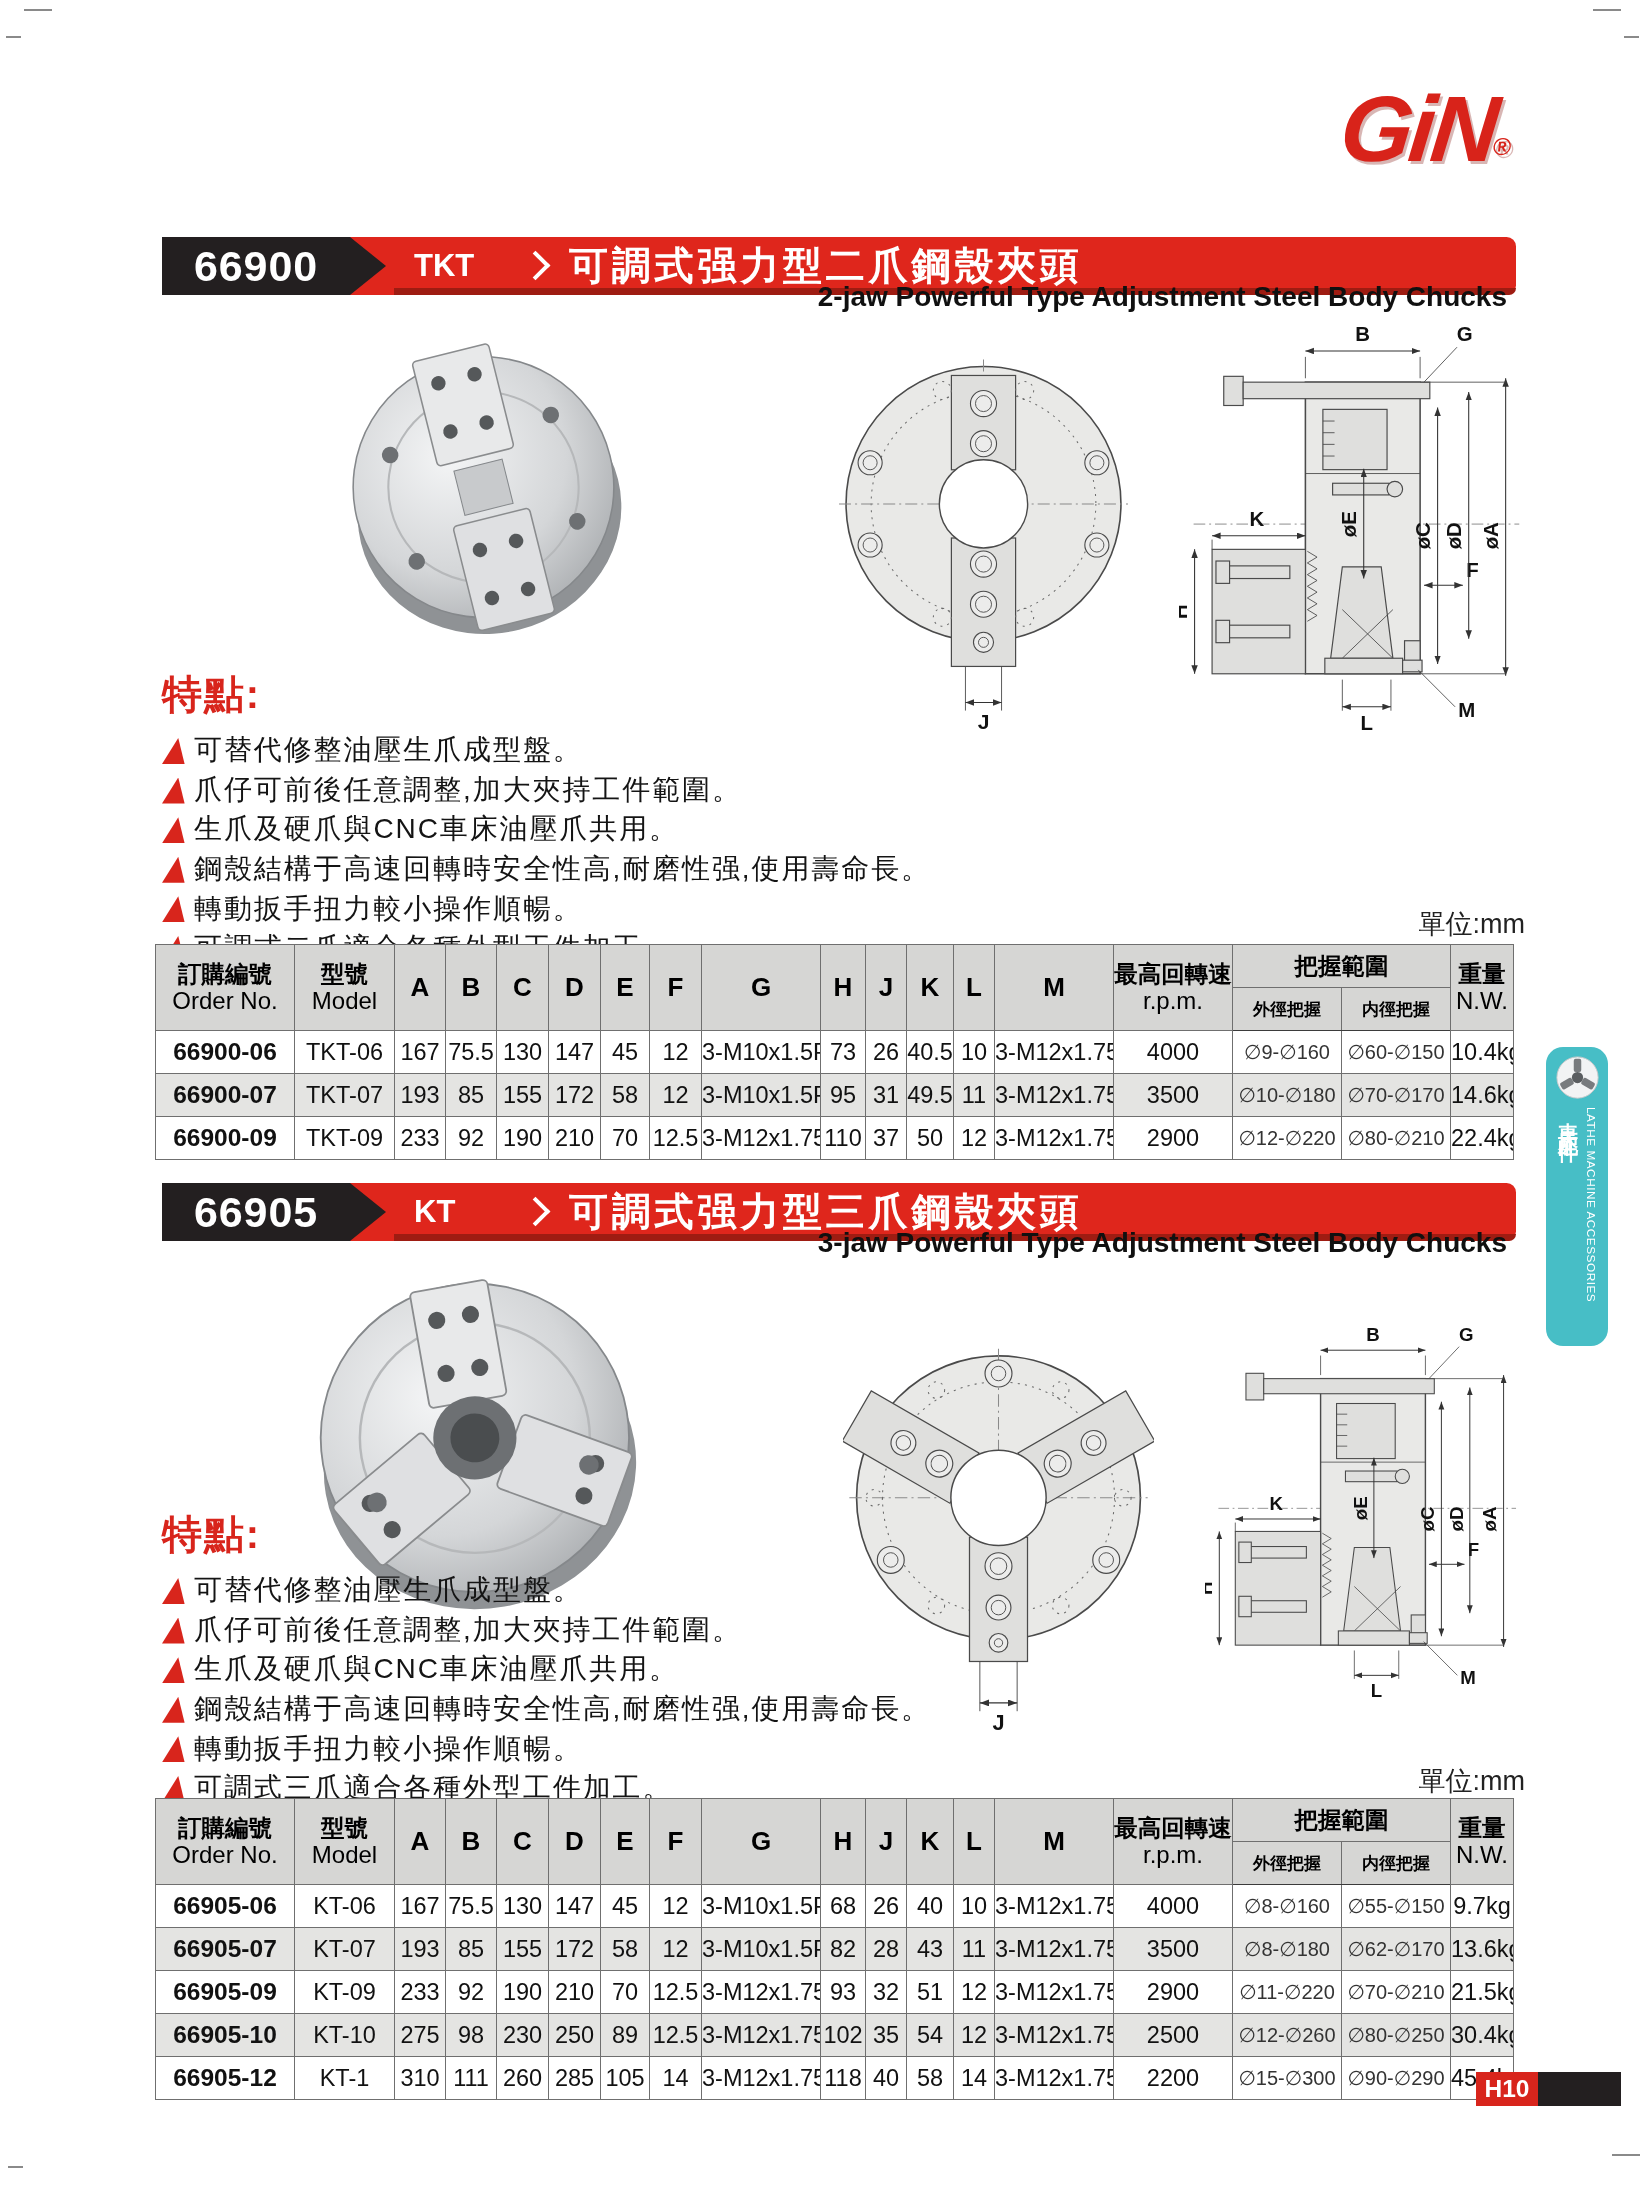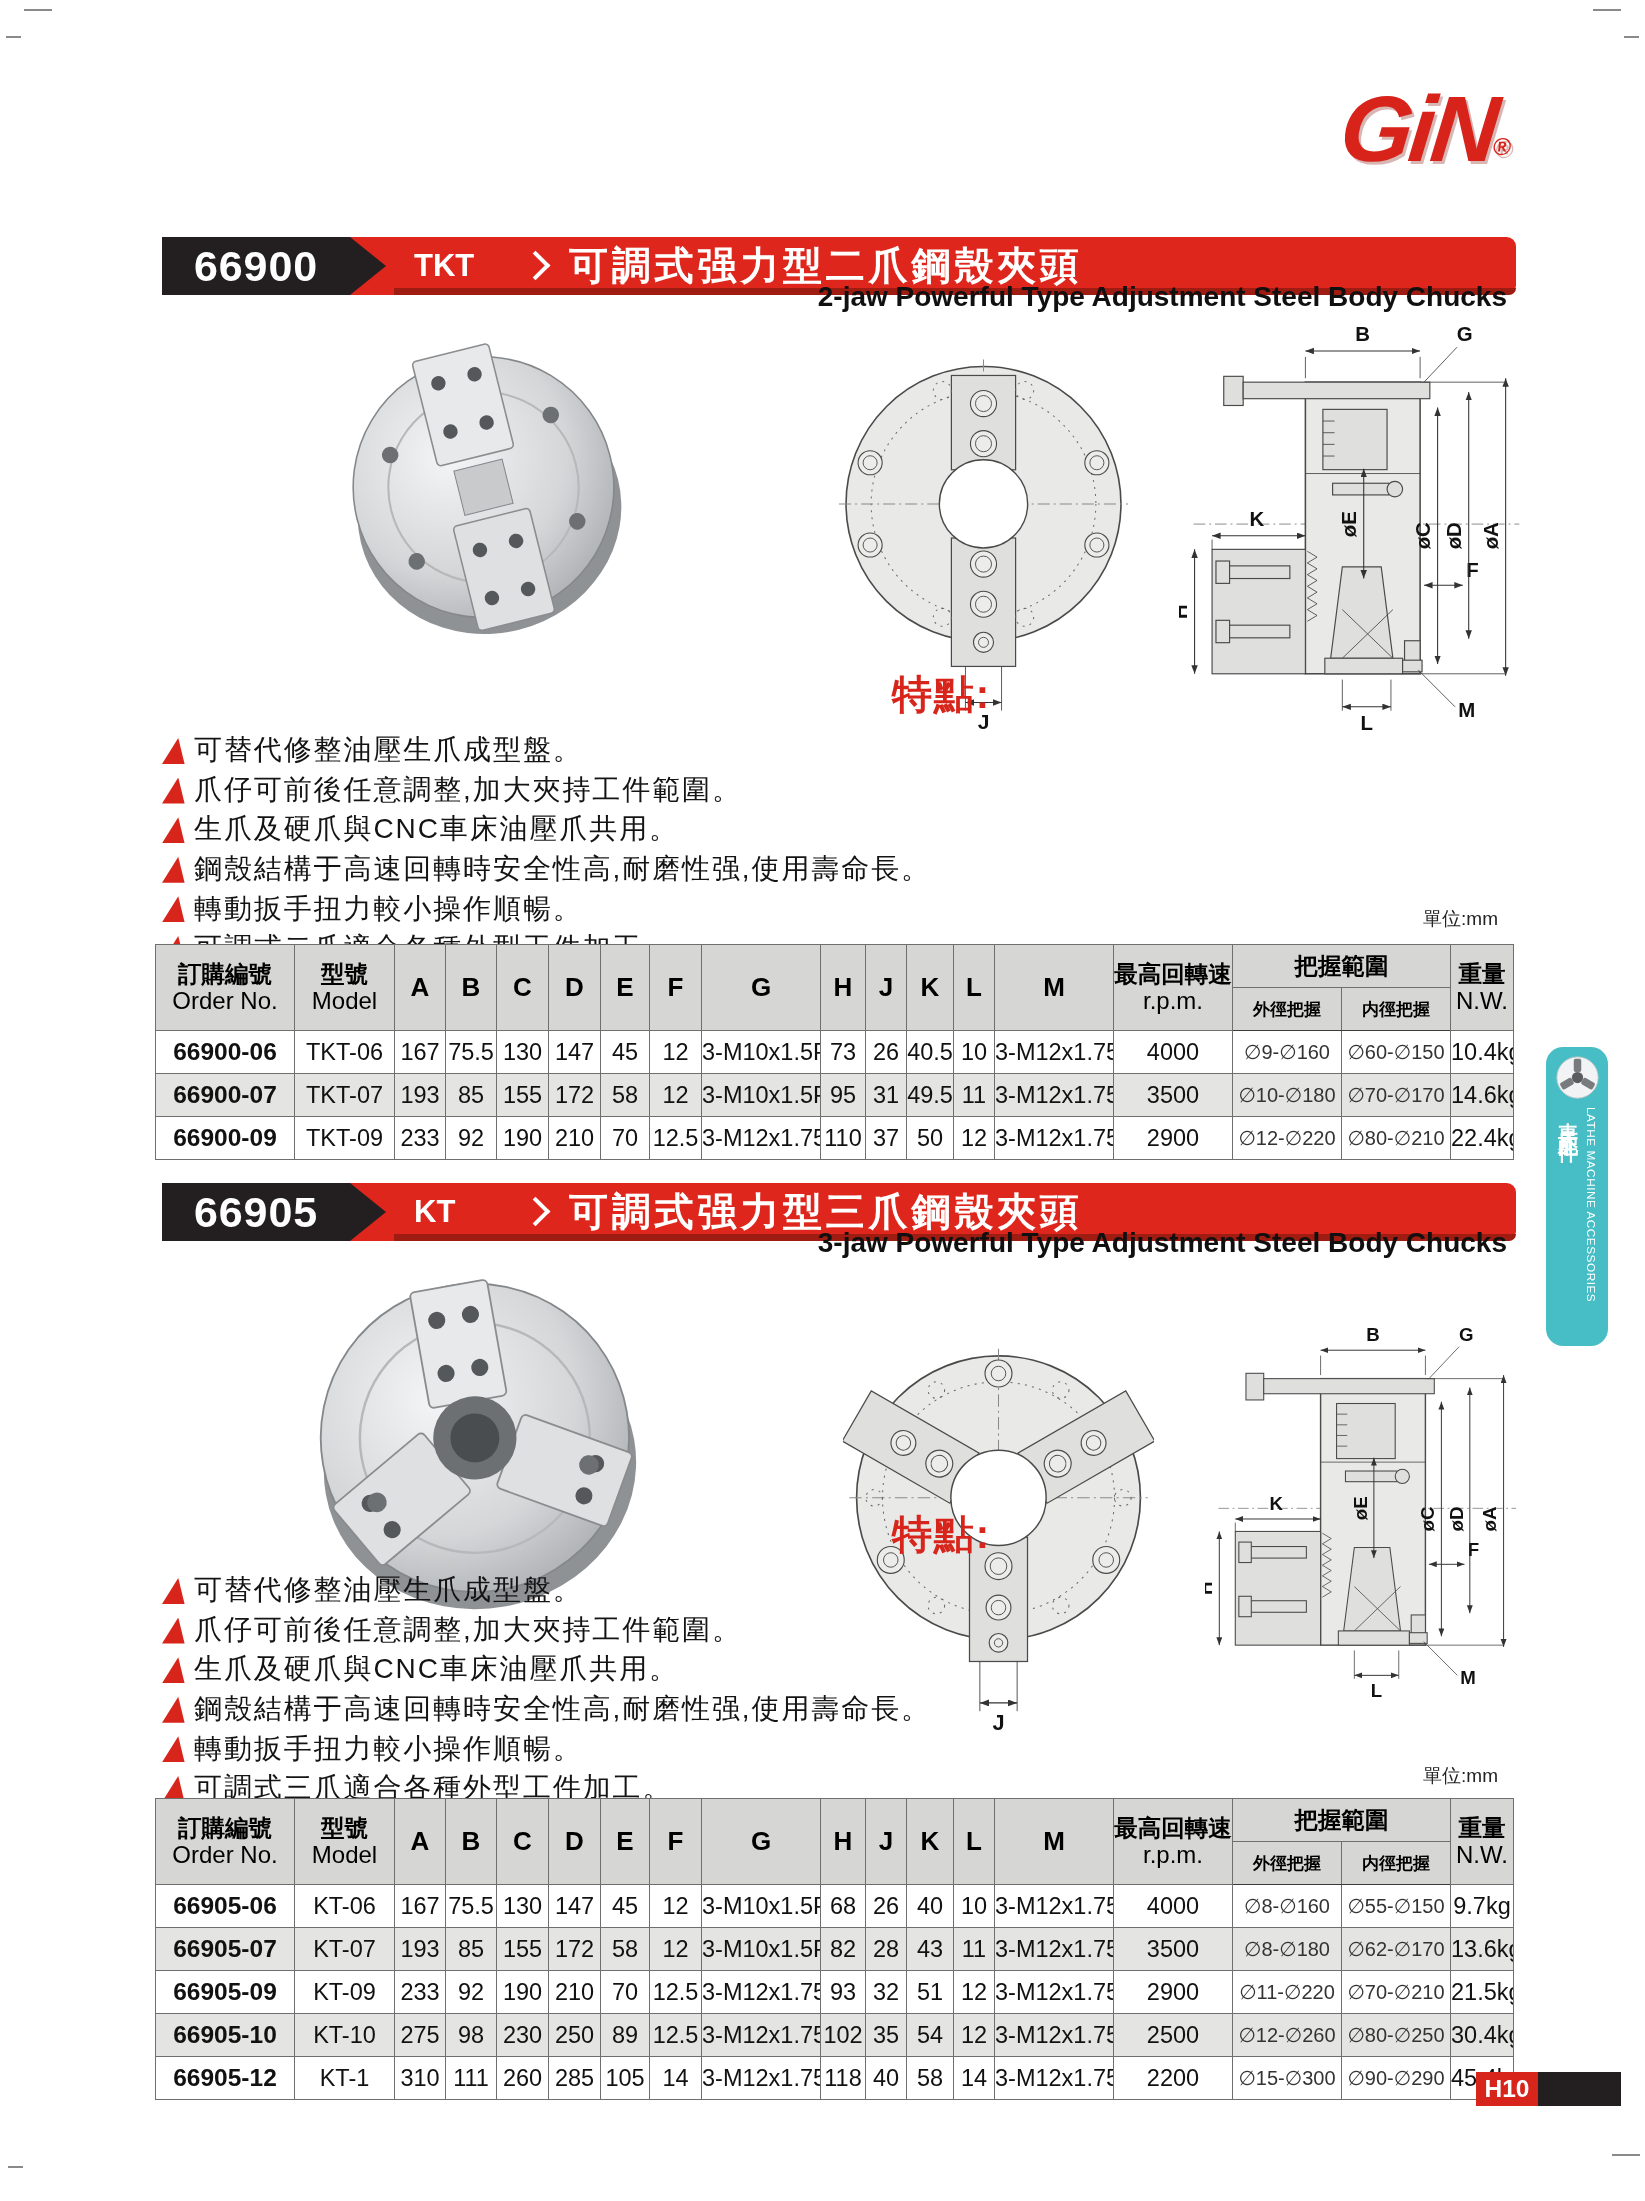--- a/index.html
+++ b/index.html
@@ -27,28 +27,28 @@
   .banner-series { position:absolute; left:252px; width:81px; text-align:left; line-height:58px;
                    font-size:31px; font-weight:bold; color:#fff; }
   .chev { position:absolute; left:363px; top:18px; width:21px; height:21px;
           border-top:4.7px solid #fff; border-right:4.7px solid #fff; transform:rotate(45deg); }
   .banner-title { position:absolute; left:407px; line-height:58px; font-size:39px; font-weight:bold;
                   color:#fff; letter-spacing:3.8px; white-space:nowrap; }
 
   .subtitle { position:absolute; right:138px; font-size:28px; font-weight:bold; color:#101010; white-space:nowrap; }
 
   
-  .features { position:absolute; left:162px; width:829px;text-align:right; }
+  .features { position:absolute; left:162px; width:829px; }
   .features-heading { font-size:40px; font-weight:bold; color:#d8251c; letter-spacing:1.9px; margin-bottom:11.3px; }
   .feature { display:flex; align-items:flex-start; margin-bottom:5.6px; }
   .tri { flex:none; width:22.6px; height:26px; background:#d8251c; margin:4.7px 9.4px 0 0;
          clip-path:polygon(0 100%, 100% 100%, 72% 0); }
   .ftext { font-size:28px; letter-spacing:1.9px; color:#141414; line-height:34px; white-space:nowrap; }
 
-  .unit-label { position:absolute; right:147px; font-size:19px; color:#222; }
+  .unit-label { position:absolute; right:120px; font-size:27px; color:#222; }
 
   
   table.spec { position:absolute; left:155px; width:1358px; border-collapse:collapse; table-layout:fixed;
                border:1.9px solid #3b3b3b; background:#fff; }
   table.spec th, table.spec td { border:0.9px solid #6f6f6f; text-align:center; vertical-align:middle;
                overflow:hidden; white-space:nowrap; }
   table.spec thead th { background:#d6d6d4; font-weight:bold; height:43px; padding:0; }
   table.spec thead tr:last-child th { border-bottom:1.9px solid #3b3b3b; }
   .th-zh { display:block; font-size:23.5px; line-height:1.15; }
   .th-en { display:block; font-size:24px; font-weight:normal; line-height:1.1; }

